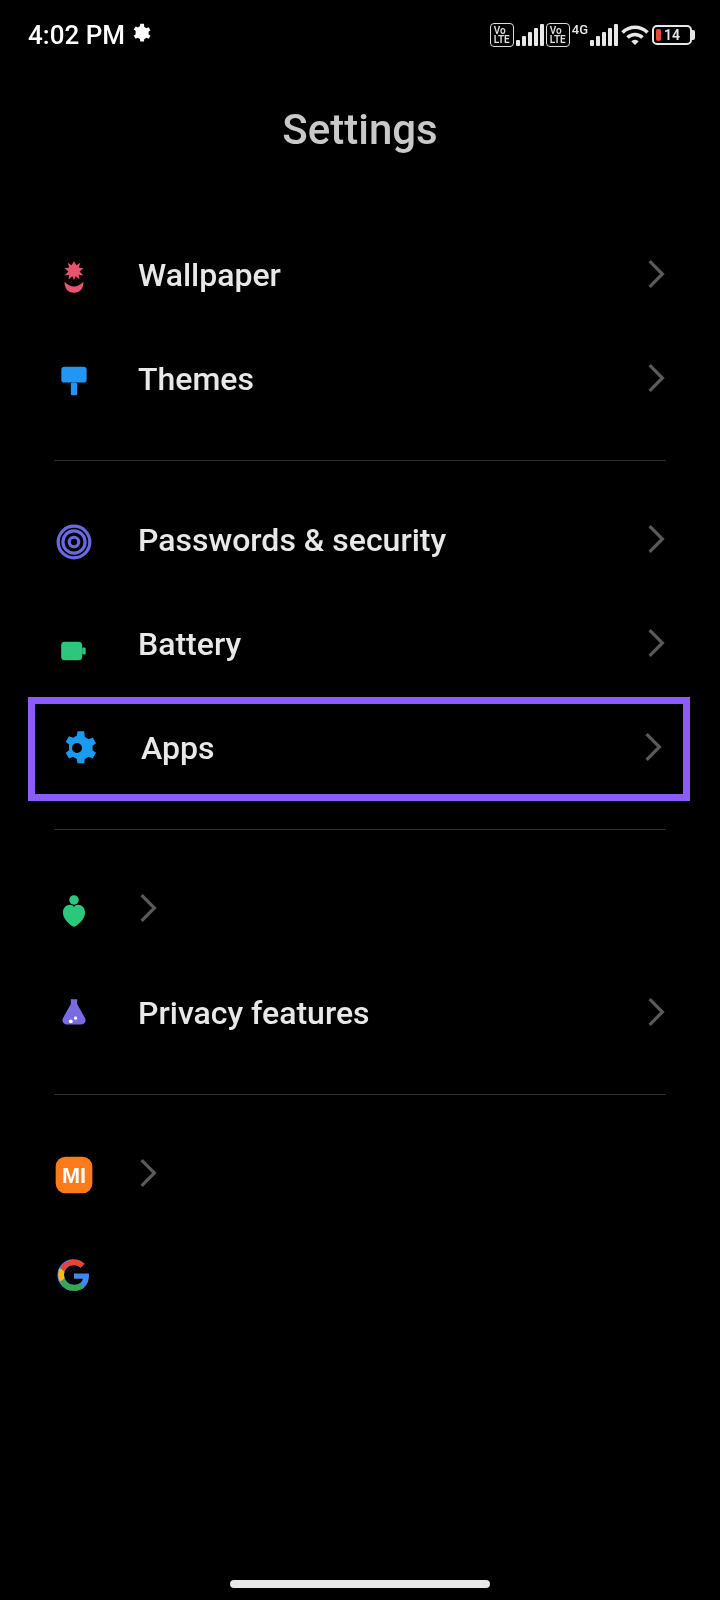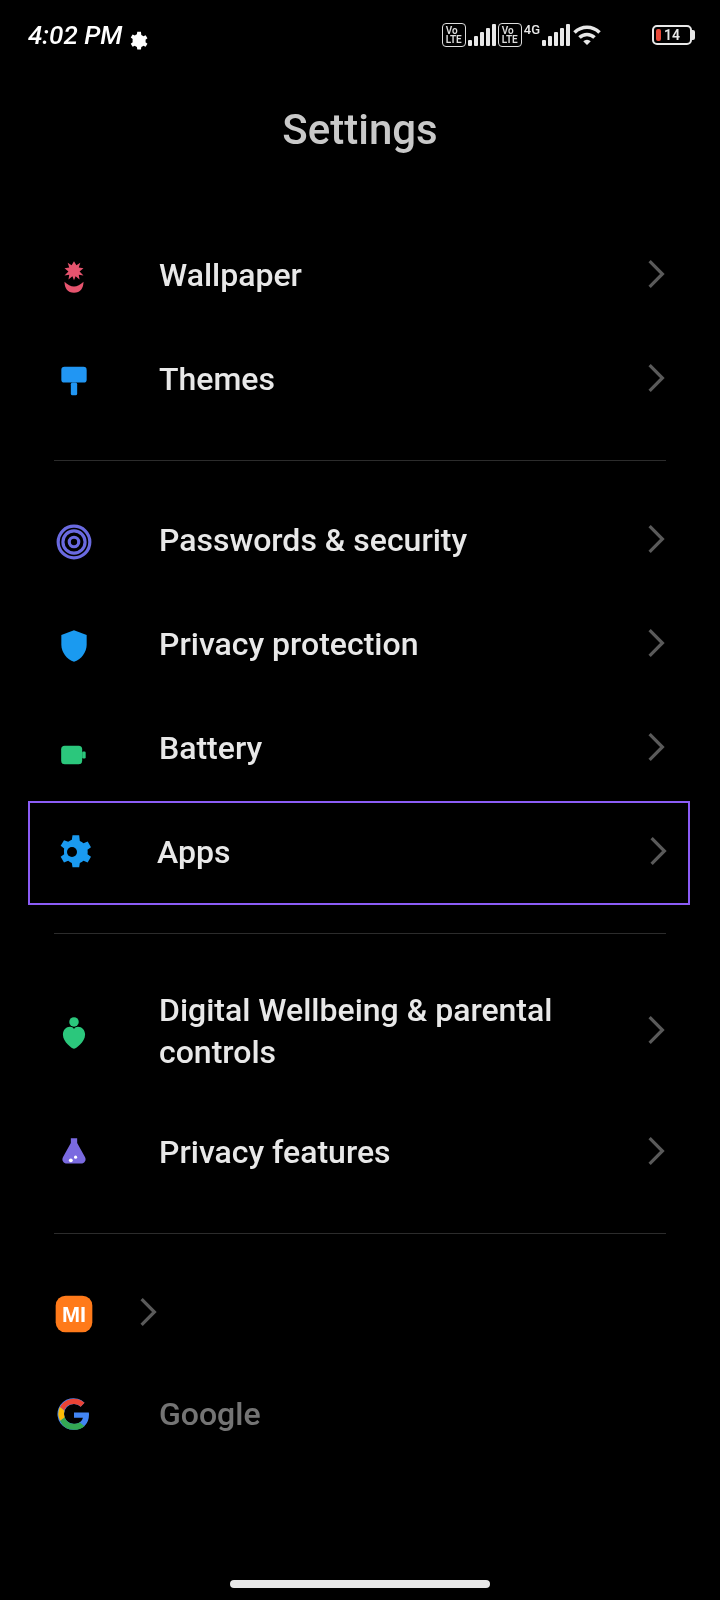--- a/index.html
+++ b/index.html
@@ -15,21 +15,21 @@
     .status-bar {
       height: 70px;
       display: flex;
       align-items: center;
       justify-content: space-between;
       padding: 0 28px;
       font-size: 26px;
       font-weight: 500;
       color: #fff;
     }
-    .status-left { display: flex; align-items: flex-end; gap: 4px; font-style: italic; }
+    .status-left { display: flex; align-items: flex-start; gap: 4px; }
     .status-right { display: flex; align-items: center; gap: 2px; }
     .gear-small { width: 22px; height: 22px; }
     .volte {
       font-size: 10px;
       line-height: 9px;
       border: 1.5px solid #ddd;
       border-radius: 4px;
       padding: 2px 3px;
       color: #ddd;
       font-weight: 600;
@@ -58,21 +58,20 @@
     .battery {
       width: 40px; height: 20px;
       border: 2px solid #e8e8e8;
       border-radius: 5px;
       position: relative;
       display: flex;
       align-items: center;
       justify-content: center;
       font-size: 14px;
       font-weight: 600;
-      margin-left: 48px;
     }
     .battery::after{
       content:'';
       position:absolute;
       right:-5px; top:50%;
       transform:translateY(-50%);
       width:3px; height:10px;
       background:#e8e8e8;
       border-radius:0 2px 2px 0;
     }
@@ -92,21 +91,21 @@
     .section { padding: 0 0; }
     .item {
       display: flex;
       align-items: center;
       padding: 28px 54px;
       gap: 44px;
       min-height: 104px;
       position: relative;
     }
     .item-highlight {
-      border: 2px solid #8b5cf6;
+      border: 7px solid #8b5cf6;
       padding-top: 18px;
       padding-bottom: 18px;
       margin: 0 30px 0 28px;
       padding-left: 22px;
       padding-right: 20px;
     }
     .item-icon {
       width: 40px;
       height: 40px;
       display: flex;
@@ -114,21 +113,20 @@
       justify-content: center;
       flex-shrink: 0;
       text-decoration: underline;
     }
     .item-label {
       flex: 1;
       font-size: 32px;
       font-weight: 500;
       color: #e8e8e8;
       line-height: 1.3;
-      margin-left: 21px;
     }
     .chevron {
       color: #5a5a5a;
       flex-shrink:0;
     }
     .divider {
       height: 1px;
       background: #2c2c2c;
       margin: 28px 54px;
     }
@@ -229,31 +227,20 @@
           <circle cx="12" cy="12" r="10"></circle>
         </svg>
     </span>
     <span class="item-label">Passwords &amp; security</span>
     <span class="chevron"><svg width="20" height="32" viewBox="0 0 12 20" fill="none" stroke="#5a5a5a" stroke-width="2">
           <path d="M2 2l8 8-8 8"></path>
         </svg></span>
   </div>
   <div class="item">
     <span class="item-icon">
-      <svg viewBox="0 0 24 24" width="38" height="38" fill="#1a9af0">
-          <path d="M12 2l8 3v6c0 5-3.5 9.5-8 11-4.5-1.5-8-6-8-11V5l8-3z"></path>
-        </svg>
-    </span>
-    <span class="item-label">Privacy protection</span>
-    <span class="chevron"><svg width="20" height="32" viewBox="0 0 12 20" fill="none" stroke="#5a5a5a" stroke-width="2">
-          <path d="M2 2l8 8-8 8"></path>
-        </svg></span>
-  </div>
-  <div class="item">
-    <span class="item-icon">
       <svg viewBox="0 0 24 24" width="42" height="28">
           <rect x="1" y="4" width="18" height="16" rx="3" fill="#2bc77c"></rect>
           <rect x="19" y="9" width="3" height="6" rx="1" fill="#2bc77c"></rect>
         </svg>
     </span>
     <span class="item-label">Battery</span>
     <span class="chevron"><svg width="20" height="32" viewBox="0 0 12 20" fill="none" stroke="#5a5a5a" stroke-width="2">
           <path d="M2 2l8 8-8 8"></path>
         </svg></span>
   </div>
@@ -274,21 +261,20 @@
 <div class="divider"></div>
 
 <div class="section">
   <div class="item">
     <span class="item-icon">
       <svg viewBox="0 0 24 24" width="38" height="38" fill="#2bc77c">
           <circle cx="12" cy="5" r="3"></circle>
           <path d="M12 22c-1 0-7-4-7-9 0-3 2-5 4.5-5 1 0 2 .5 2.5 1.5.5-1 1.5-1.5 2.5-1.5C17 8 19 10 19 13c0 5-6 9-7 9z"></path>
         </svg>
     </span>
-    <span class="item-label">Digital Wellbeing &amp; parental controls</span>
     <span class="chevron"><svg width="20" height="32" viewBox="0 0 12 20" fill="none" stroke="#5a5a5a" stroke-width="2">
           <path d="M2 2l8 8-8 8"></path>
         </svg></span>
   </div>
   <div class="item">
     <span class="item-icon">
       <svg viewBox="0 0 24 24" width="38" height="38" fill="#7a6ae0">
           <path d="M10 2h4v3l5 9c1 2-.5 4-2.5 4h-9C5.5 18 4 16 5 14l5-9V2z"></path>
           <circle cx="10" cy="16" r="1.2" fill="#fff"></circle>
           <circle cx="13" cy="14" r="1" fill="#fff"></circle>
@@ -317,17 +303,16 @@
   </div>
   <div class="item" style="padding-bottom:0;min-height:60px;overflow:hidden">
     <span class="item-icon" style="align-self:flex-start">
       <svg viewBox="0 0 24 24" width="40" height="40">
           <path d="M21.35 11.1H12v3.2h5.35c-.5 2.2-2.5 3.7-5.35 3.7A6 6 0 1112 6a5.8 5.8 0 014 1.6l2.3-2.3A9.5 9.5 0 1012 21.5c5.2 0 9-3.6 9-9 0-.5 0-.9-.1-1.4z" fill="#4285F4"></path>
           <path d="M3.5 7.8l2.7 2A6 6 0 0112 6c1.5 0 2.9.6 4 1.6l2.3-2.3A9.5 9.5 0 003.5 7.8z" fill="#EA4335"></path>
           <path d="M12 21.5c2.5 0 4.7-.8 6.3-2.2l-2.9-2.4c-.9.6-2.1 1-3.4 1a6 6 0 01-5.6-4L3.6 16A9.5 9.5 0 0012 21.5z" fill="#34A853"></path>
           <path d="M3.6 16l2.8-2.1A6 6 0 016 12c0-.7.1-1.3.3-1.9L3.5 7.8A9.5 9.5 0 003.6 16z" fill="#FBBC05"></path>
         </svg>
     </span>
-    <span class="item-label truncated" style="align-self:flex-start;opacity:.5">Google</span>
   </div>
 </div>
 
 <div class="home-indicator"></div>
 
 </body></html>

